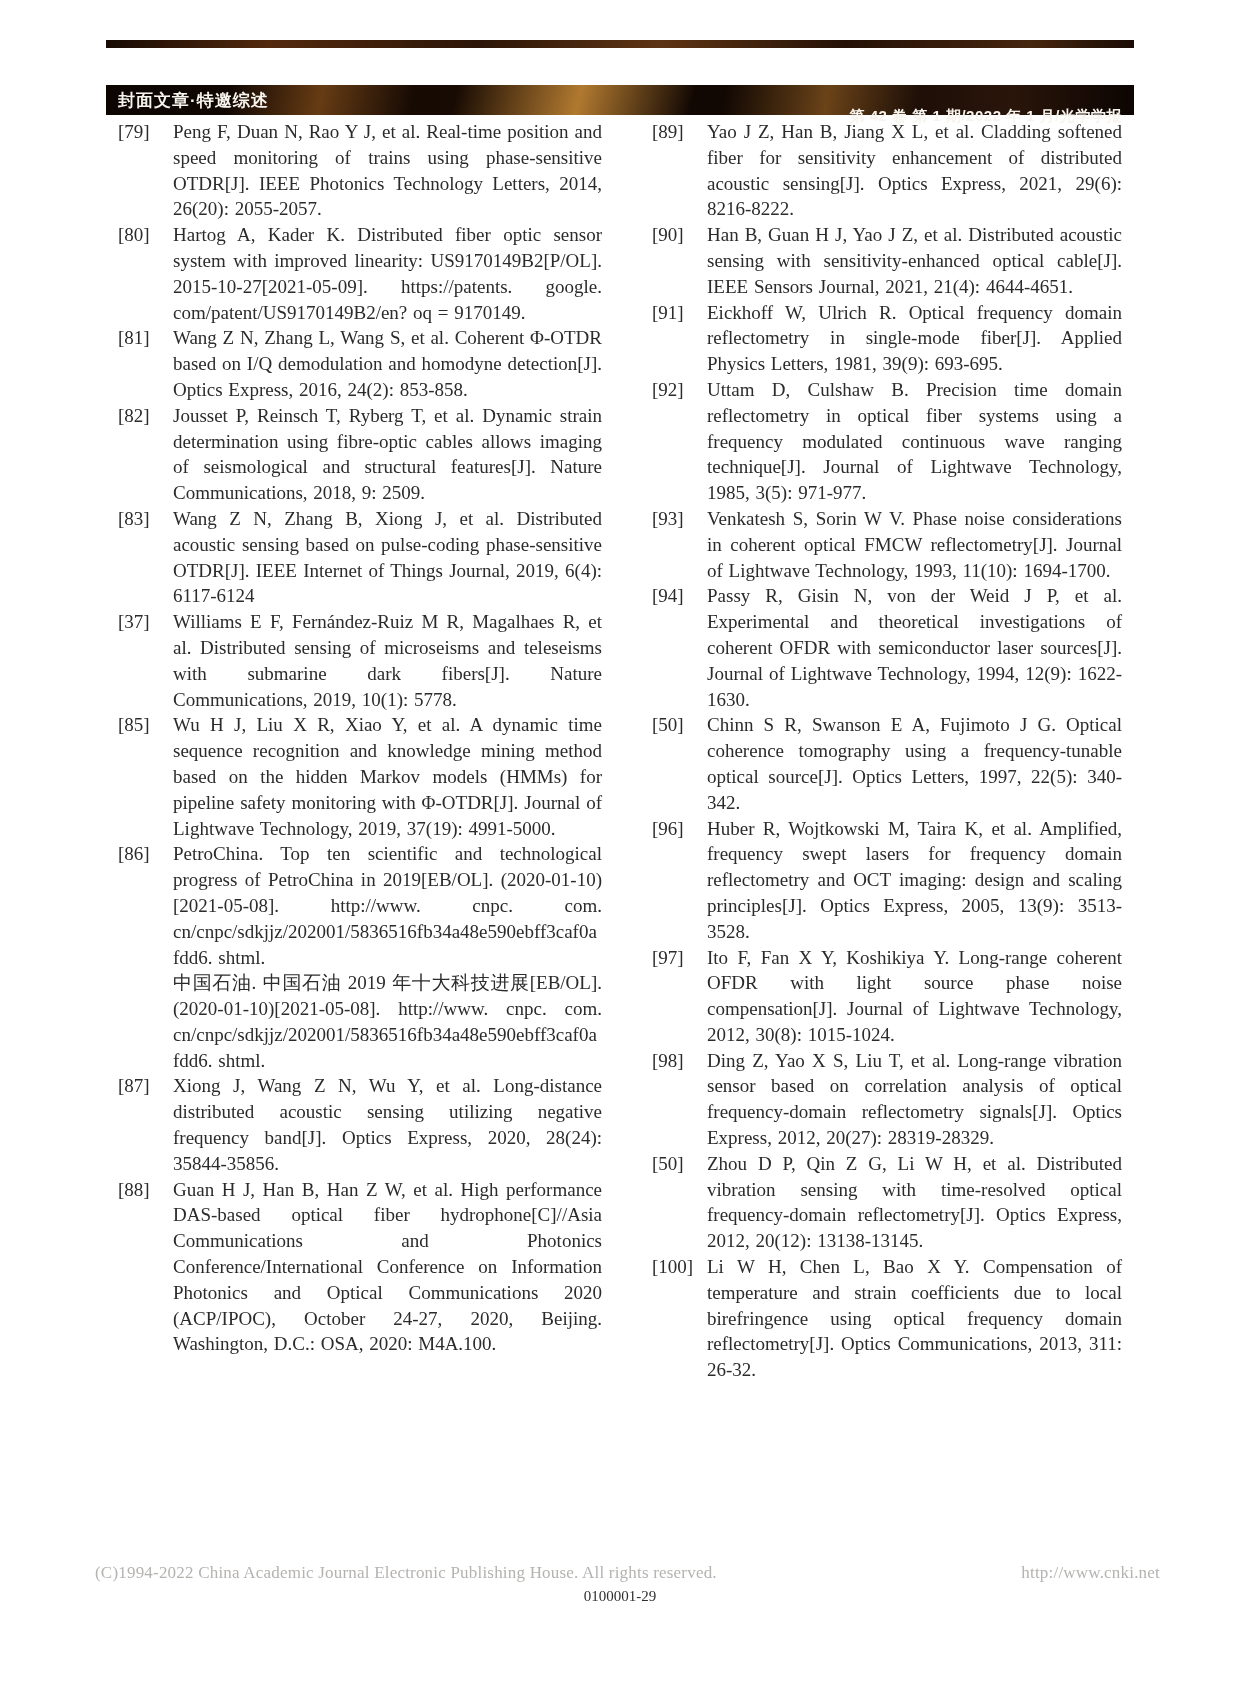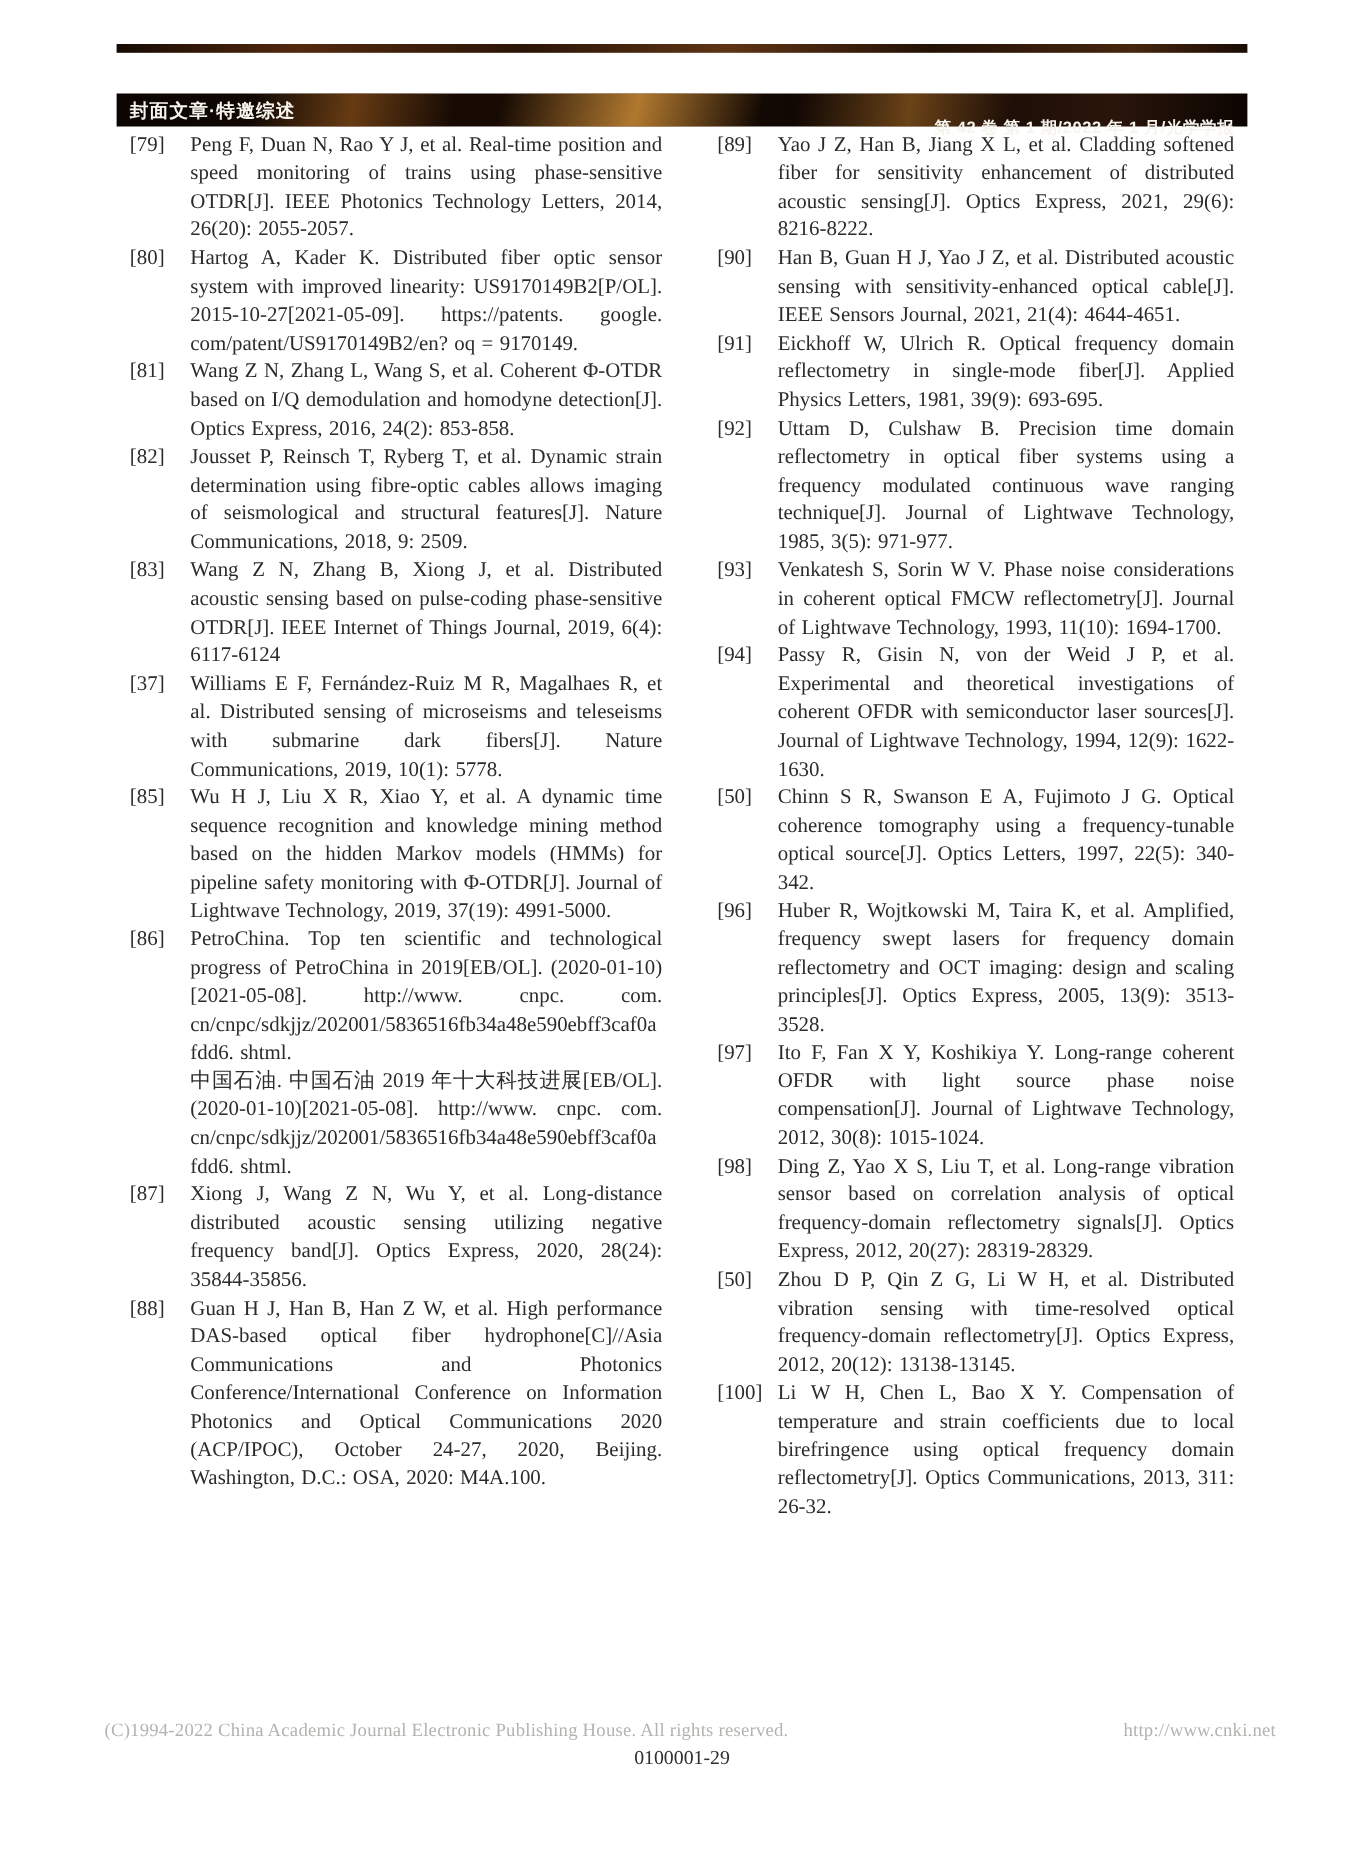--- a/index.html
+++ b/index.html
@@ -65,21 +65,21 @@
     position: absolute; left: 95px; top: 1563px;
     width: 1065px;
     display: flex; justify-content: space-between;
     color: #b5b3b0; font-size: 17px;
     letter-spacing: 0.2px;
     white-space: nowrap;
   }
   .page-num {
     position: absolute; left: 0; top: 1588px;
     width: 100%; text-align: center;
-    font-size: 18px; color: #2f2f2f;
+    font-size: 15px; color: #2f2f2f;
   }
 </style>
 </head>
 <body>
 
 <div class="page">
 
   <div class="top-strip"></div>
 
   <div class="header-bar">

